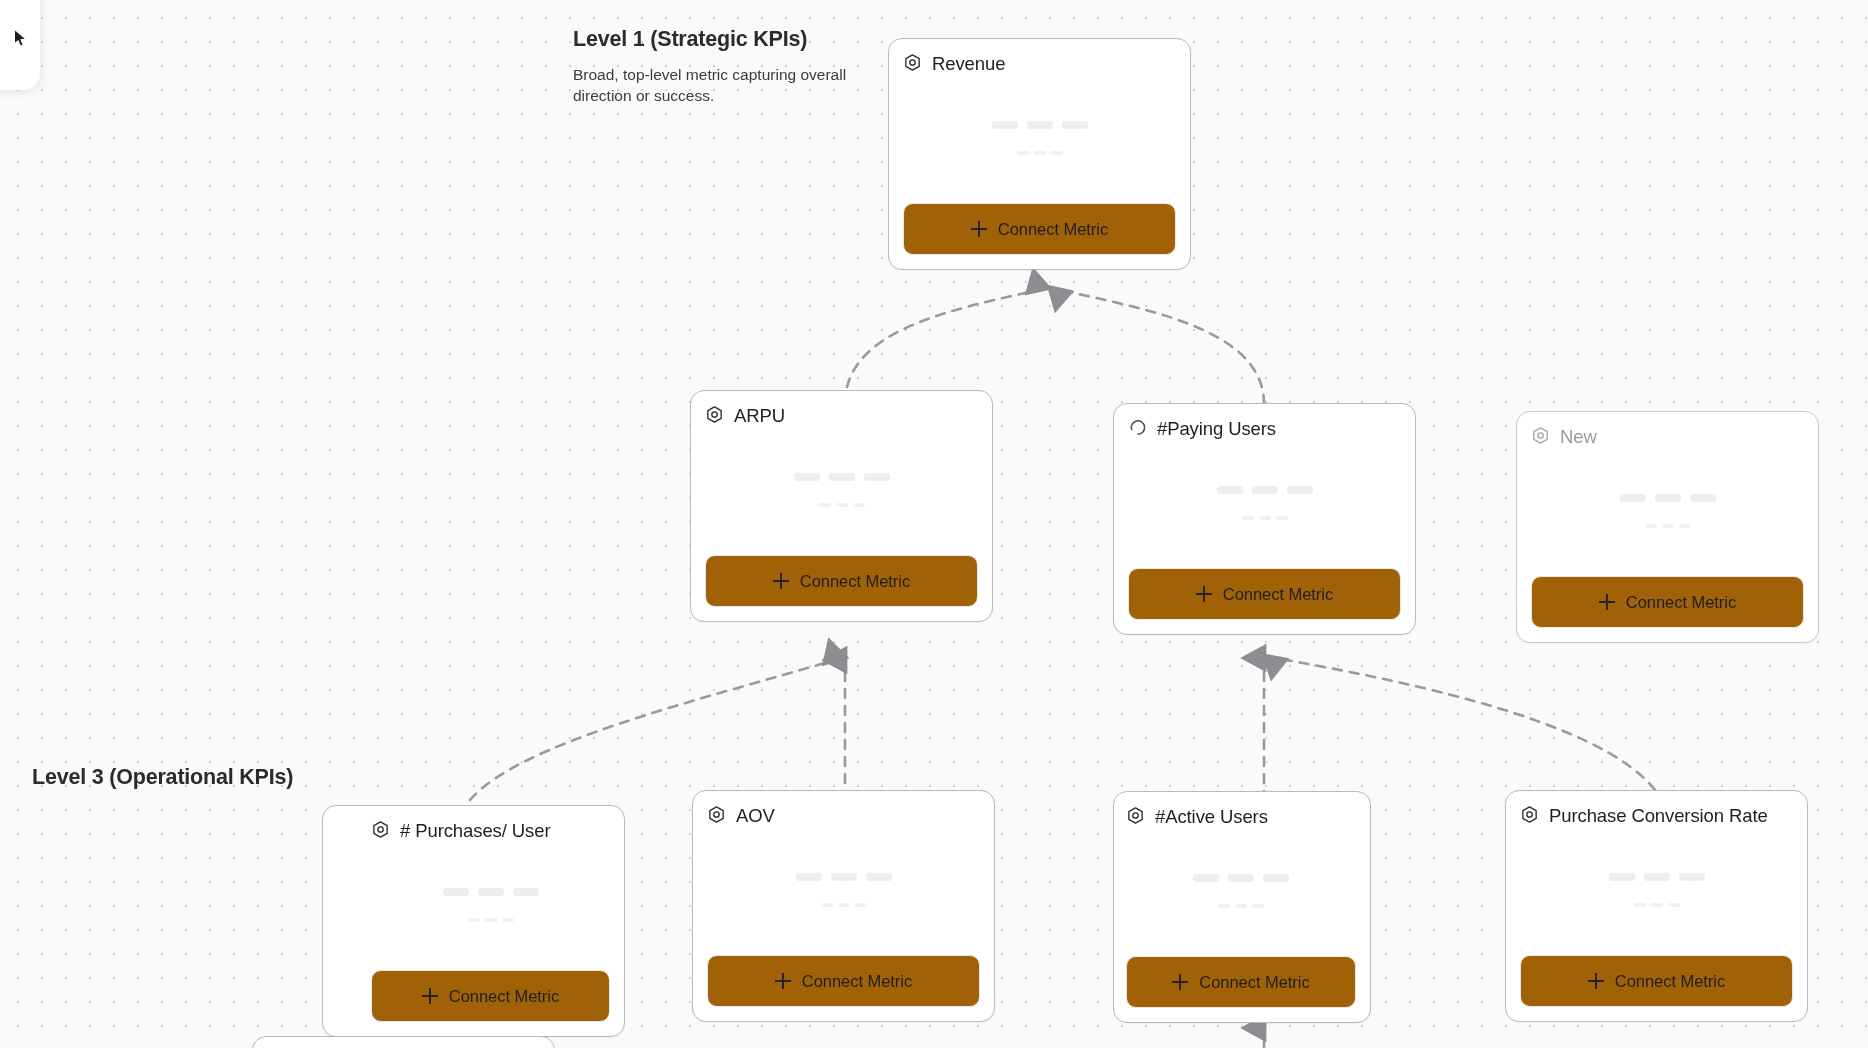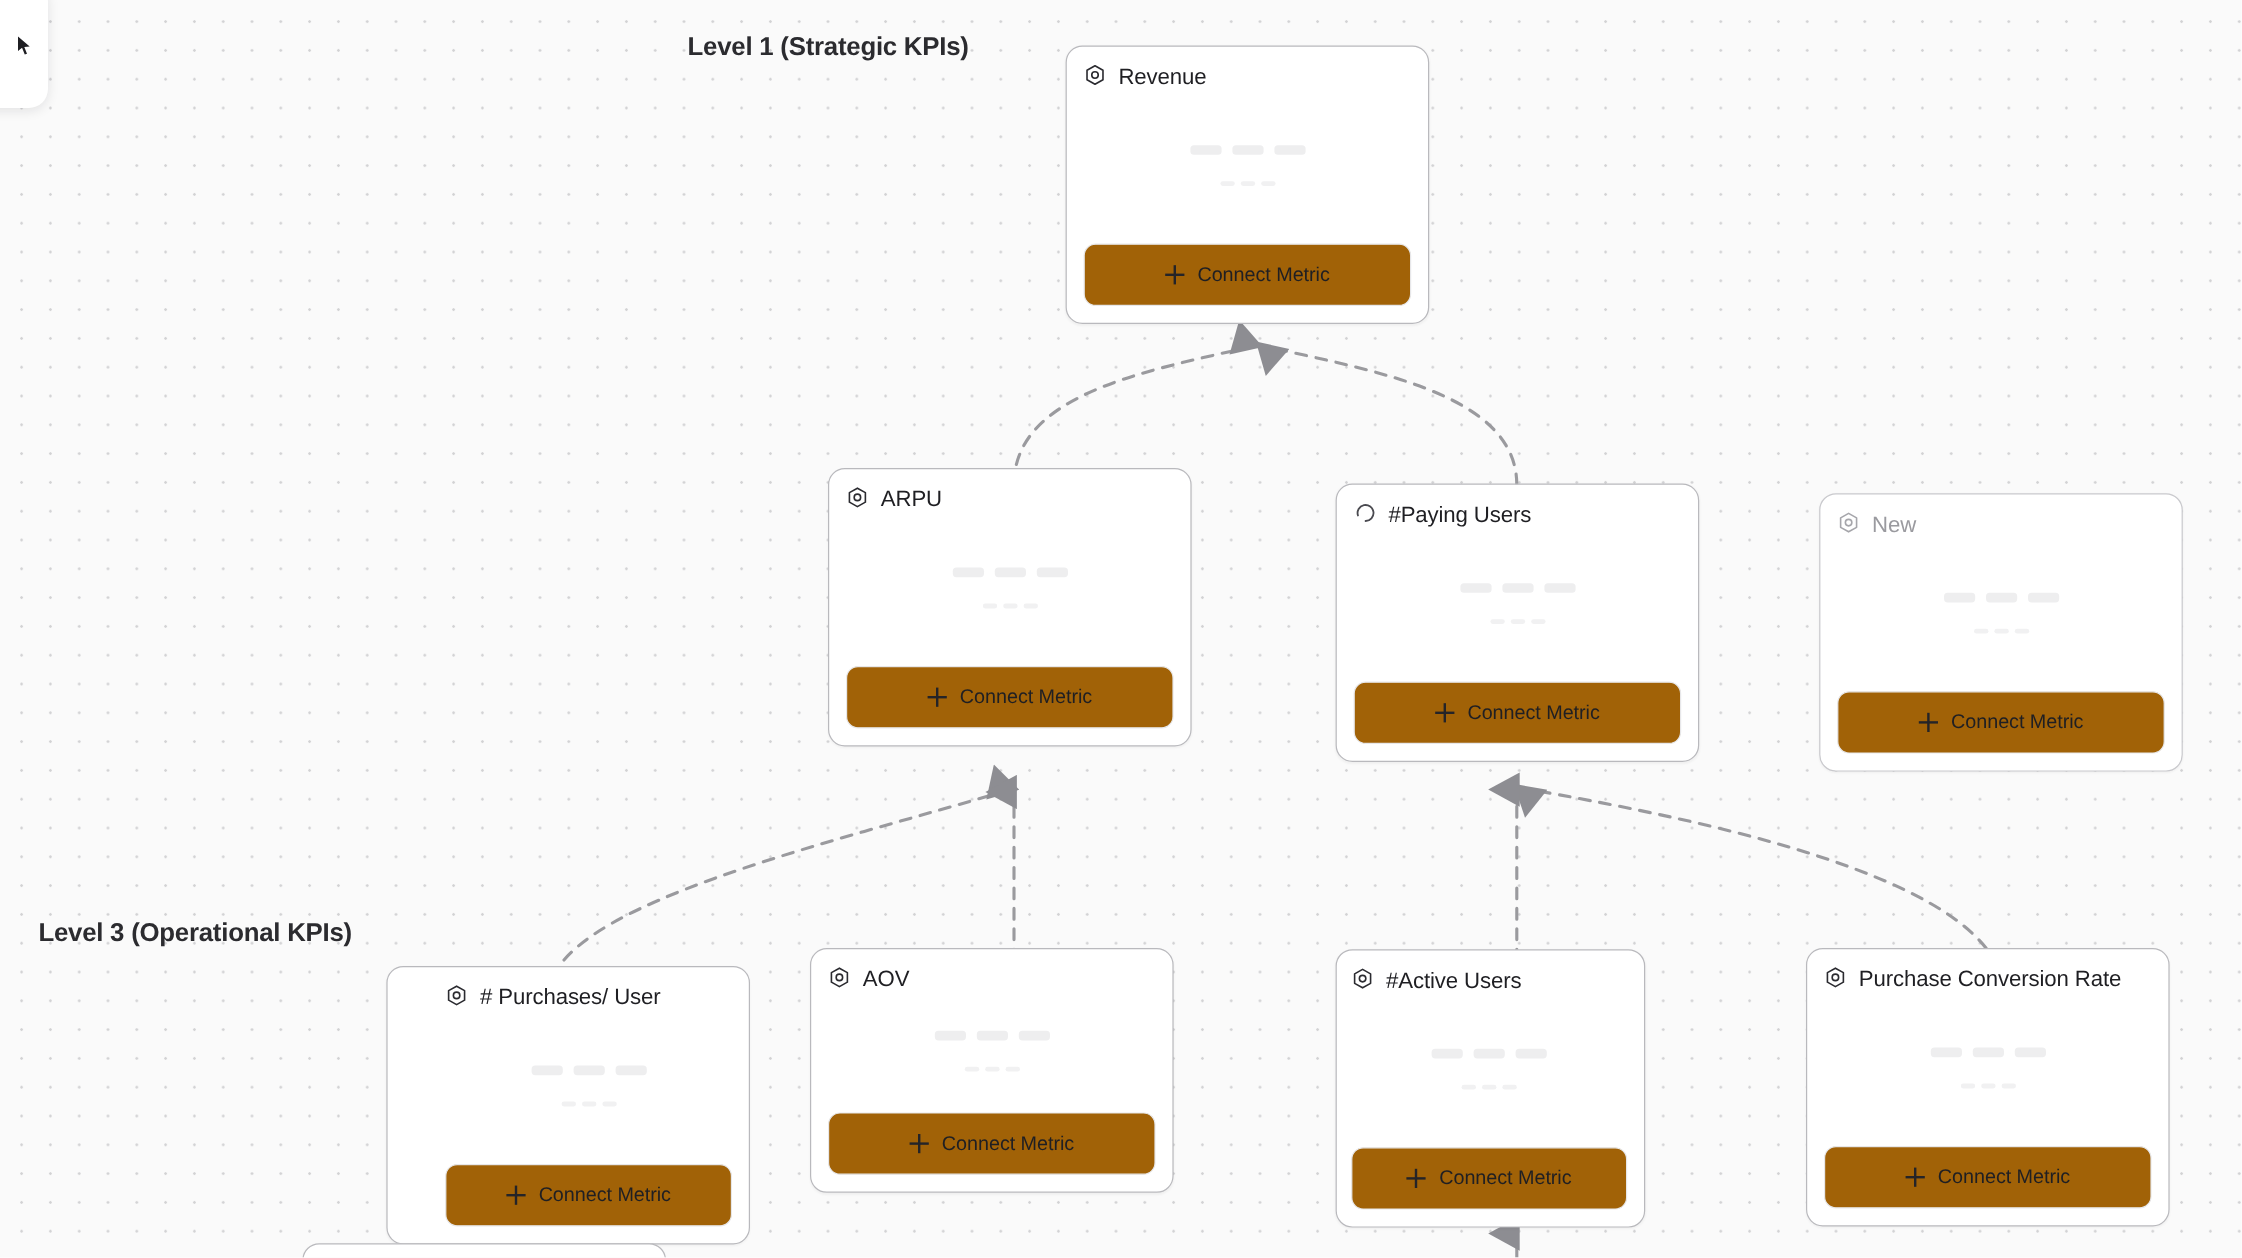--- a/index.html
+++ b/index.html
@@ -192,20 +192,21 @@
   </svg>
 
   <div id="toolbar">
     <svg class="cursor-icon" viewBox="0 0 24 24" fill="#1f1f23">
       <path d="M4 2 L17 13 L11 13.5 L14 21 L11.5 22 L8.5 14.5 L4 18 Z"></path>
     </svg>
   </div>
 
   <div class="level-label" style="left:573px; top:27px;">
     <div class="level-title">Level 1 (Strategic KPIs)</div>
+    <div class="level-desc">Broad, top-level metric capturing overall direction or success.</div>
   </div>
 
 
   <div class="level-label" style="left:32px; top:765px;">
     <div class="level-title">Level 3 (Operational KPIs)</div>
   </div>
 
   <div class="card" id="card-revenue" style="left:888px; top:38px; width:303px; height:232px;">
     <div class="card-head">
       <svg class="hex-icon" viewBox="0 0 24 24" fill="none" stroke="#2b2b30" stroke-width="1.7" stroke-linejoin="round">
@@ -328,21 +329,21 @@
         <span class="skel tiny"></span>
         <span class="skel tiny"></span>
       </div>
     </div>
     <div class="connect-btn">
       <span class="plus-icon"></span>
       <span class="connect-label">Connect Metric</span>
     </div>
   </div>
 
-  <div class="card" id="card-aov" style="left:675px; top:790px; width:303px; height:204px;gap:19px;">
+  <div class="card" id="card-aov" style="left:692px; top:790px; width:303px; height:232px;gap:19px;">
     <div class="card-head">
       <svg class="hex-icon" viewBox="0 0 24 24" fill="none" stroke="#2b2b30" stroke-width="1.7" stroke-linejoin="round">
         <path d="M12 2.3 L20.4 7 V17 L12 21.7 L3.6 17 V7 Z"></path>
         <circle cx="12" cy="12" r="3.4"></circle>
       </svg>
       <span class="card-title">AOV</span>
     </div>
     <div class="card-body">
       <div class="skel-row">
         <span class="skel w1"></span>

